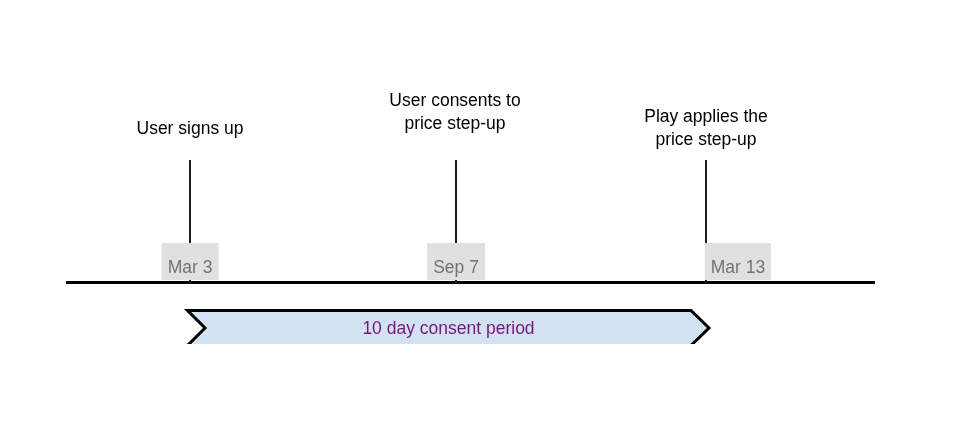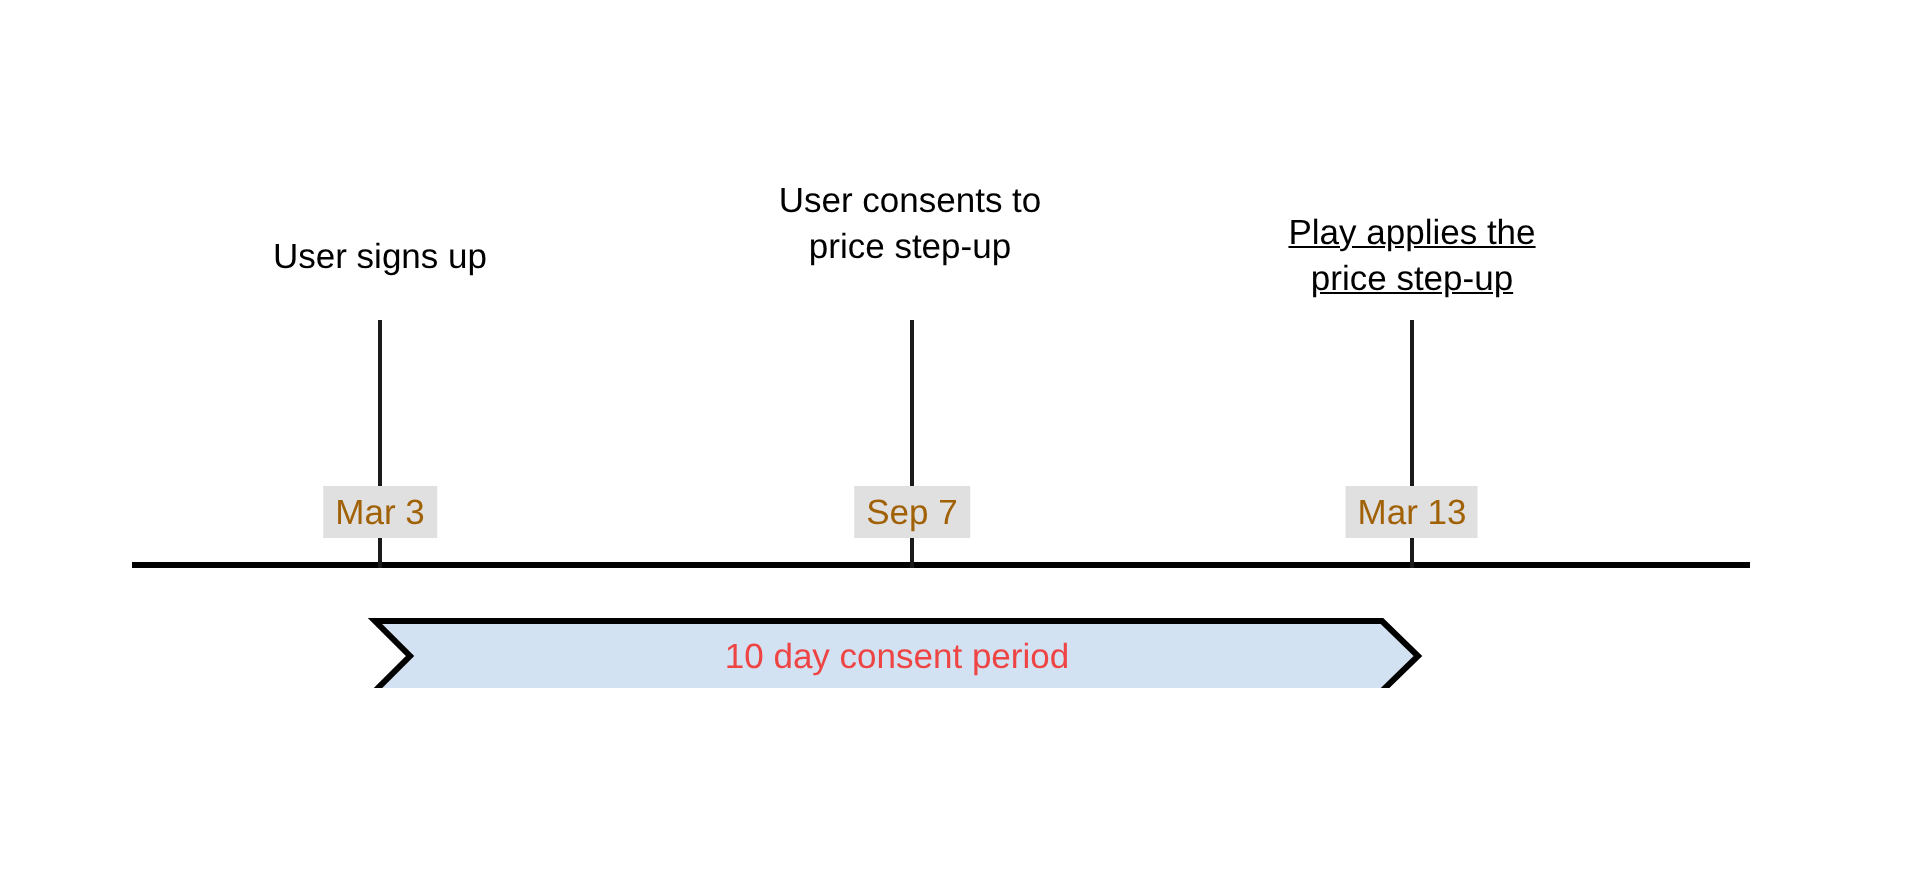--- a/index.html
+++ b/index.html
@@ -46,23 +46,23 @@
     line-height: 23px;
     color: #000000;
     white-space: pre-line;
     width: 260px;
     transform: translateX(-130px);
   }
   .event-date {
     position: absolute;
     font-size: 17.5px;
     line-height: 22px;
-    color: #a16207;
+    color: #737373;
     background: #e0e0e0;
-    padding: 2px 6px 2px 6px;
+    padding: 13px 6px 2px 6px;
     white-space: nowrap;
     transform: translateX(-50%);
     top: 243px;
   }
   .period-banner {
     position: absolute;
     left: 186px;
     top: 309px;
     width: 525px;
     height: 38px;
@@ -76,21 +76,21 @@
   .period-label {
     position: absolute;
     left: 0;
     top: 0;
     width: 525px;
     height: 38px;
     display: flex;
     align-items: center;
     justify-content: center;
     font-size: 17.5px;
-    color: #ef4444;
+    color: #701a75;
     pointer-events: none;
   }
 </style>
 </head>
 <body>
 
 <div id="timeline-canvas">
 
   <div class="axis-line"></div>
 
@@ -101,24 +101,24 @@
   </div>
 
   <div class="event-group">
     <div class="event-title" style="left:455px; top:89px;">User consents to
 price step-up</div>
     <div class="event-stem" style="left:455px;"></div>
     <div class="event-date" style="left:456px;">Sep 7</div>
   </div>
 
   <div class="event-group">
-    <div class="event-title" style="left:706px; top:105px;text-decoration:underline;">Play applies the
+    <div class="event-title" style="left:706px; top:105px;">Play applies the
 price step-up</div>
     <div class="event-stem" style="left:705px;"></div>
-    <div class="event-date" style="left:706px;">Mar 13</div>
+    <div class="event-date" style="left:738px;">Mar 13</div>
   </div>
 
   <div class="period-banner">
     <svg viewBox="0 0 525 38" preserveAspectRatio="none">
       <polygon points="1.5,1.5 505,1.5 523,19 505,36.5 1.5,36.5 19,19" fill="#d2e2f2" stroke="#000000" stroke-width="3" stroke-linejoin="miter"></polygon>
     </svg>
     <div class="period-label">10 day consent period</div>
   </div>
 
 </div>

